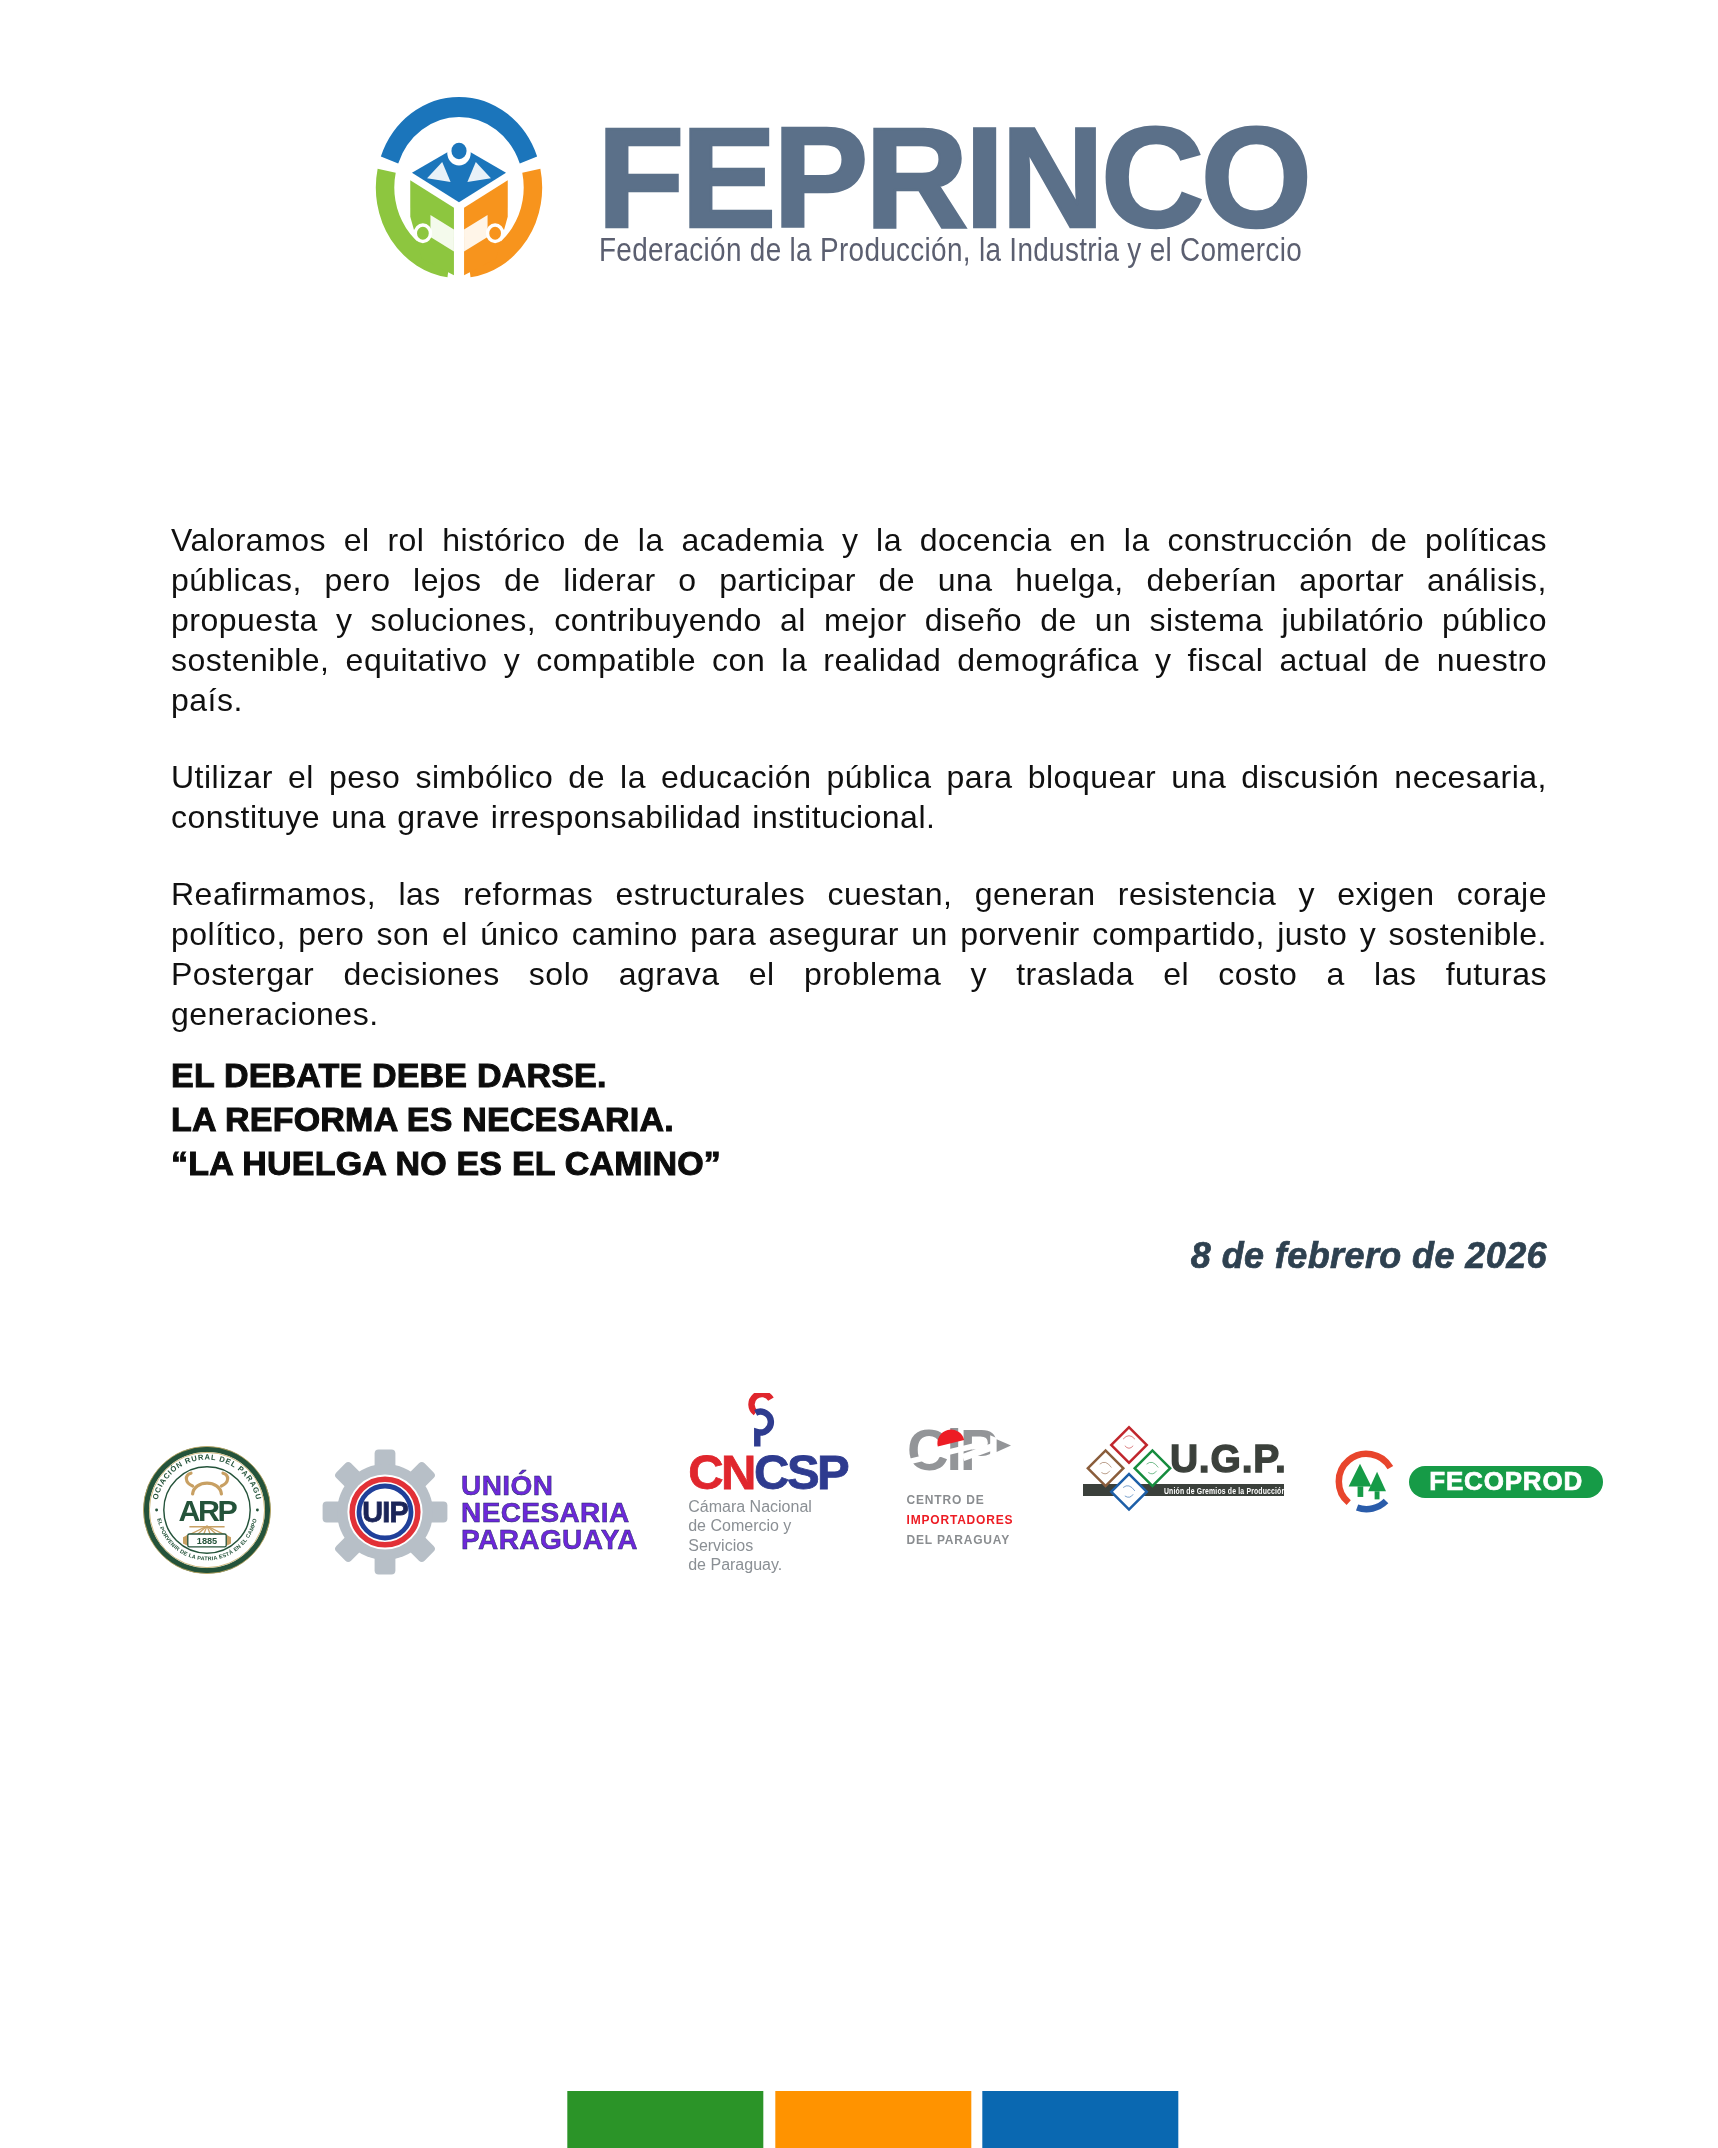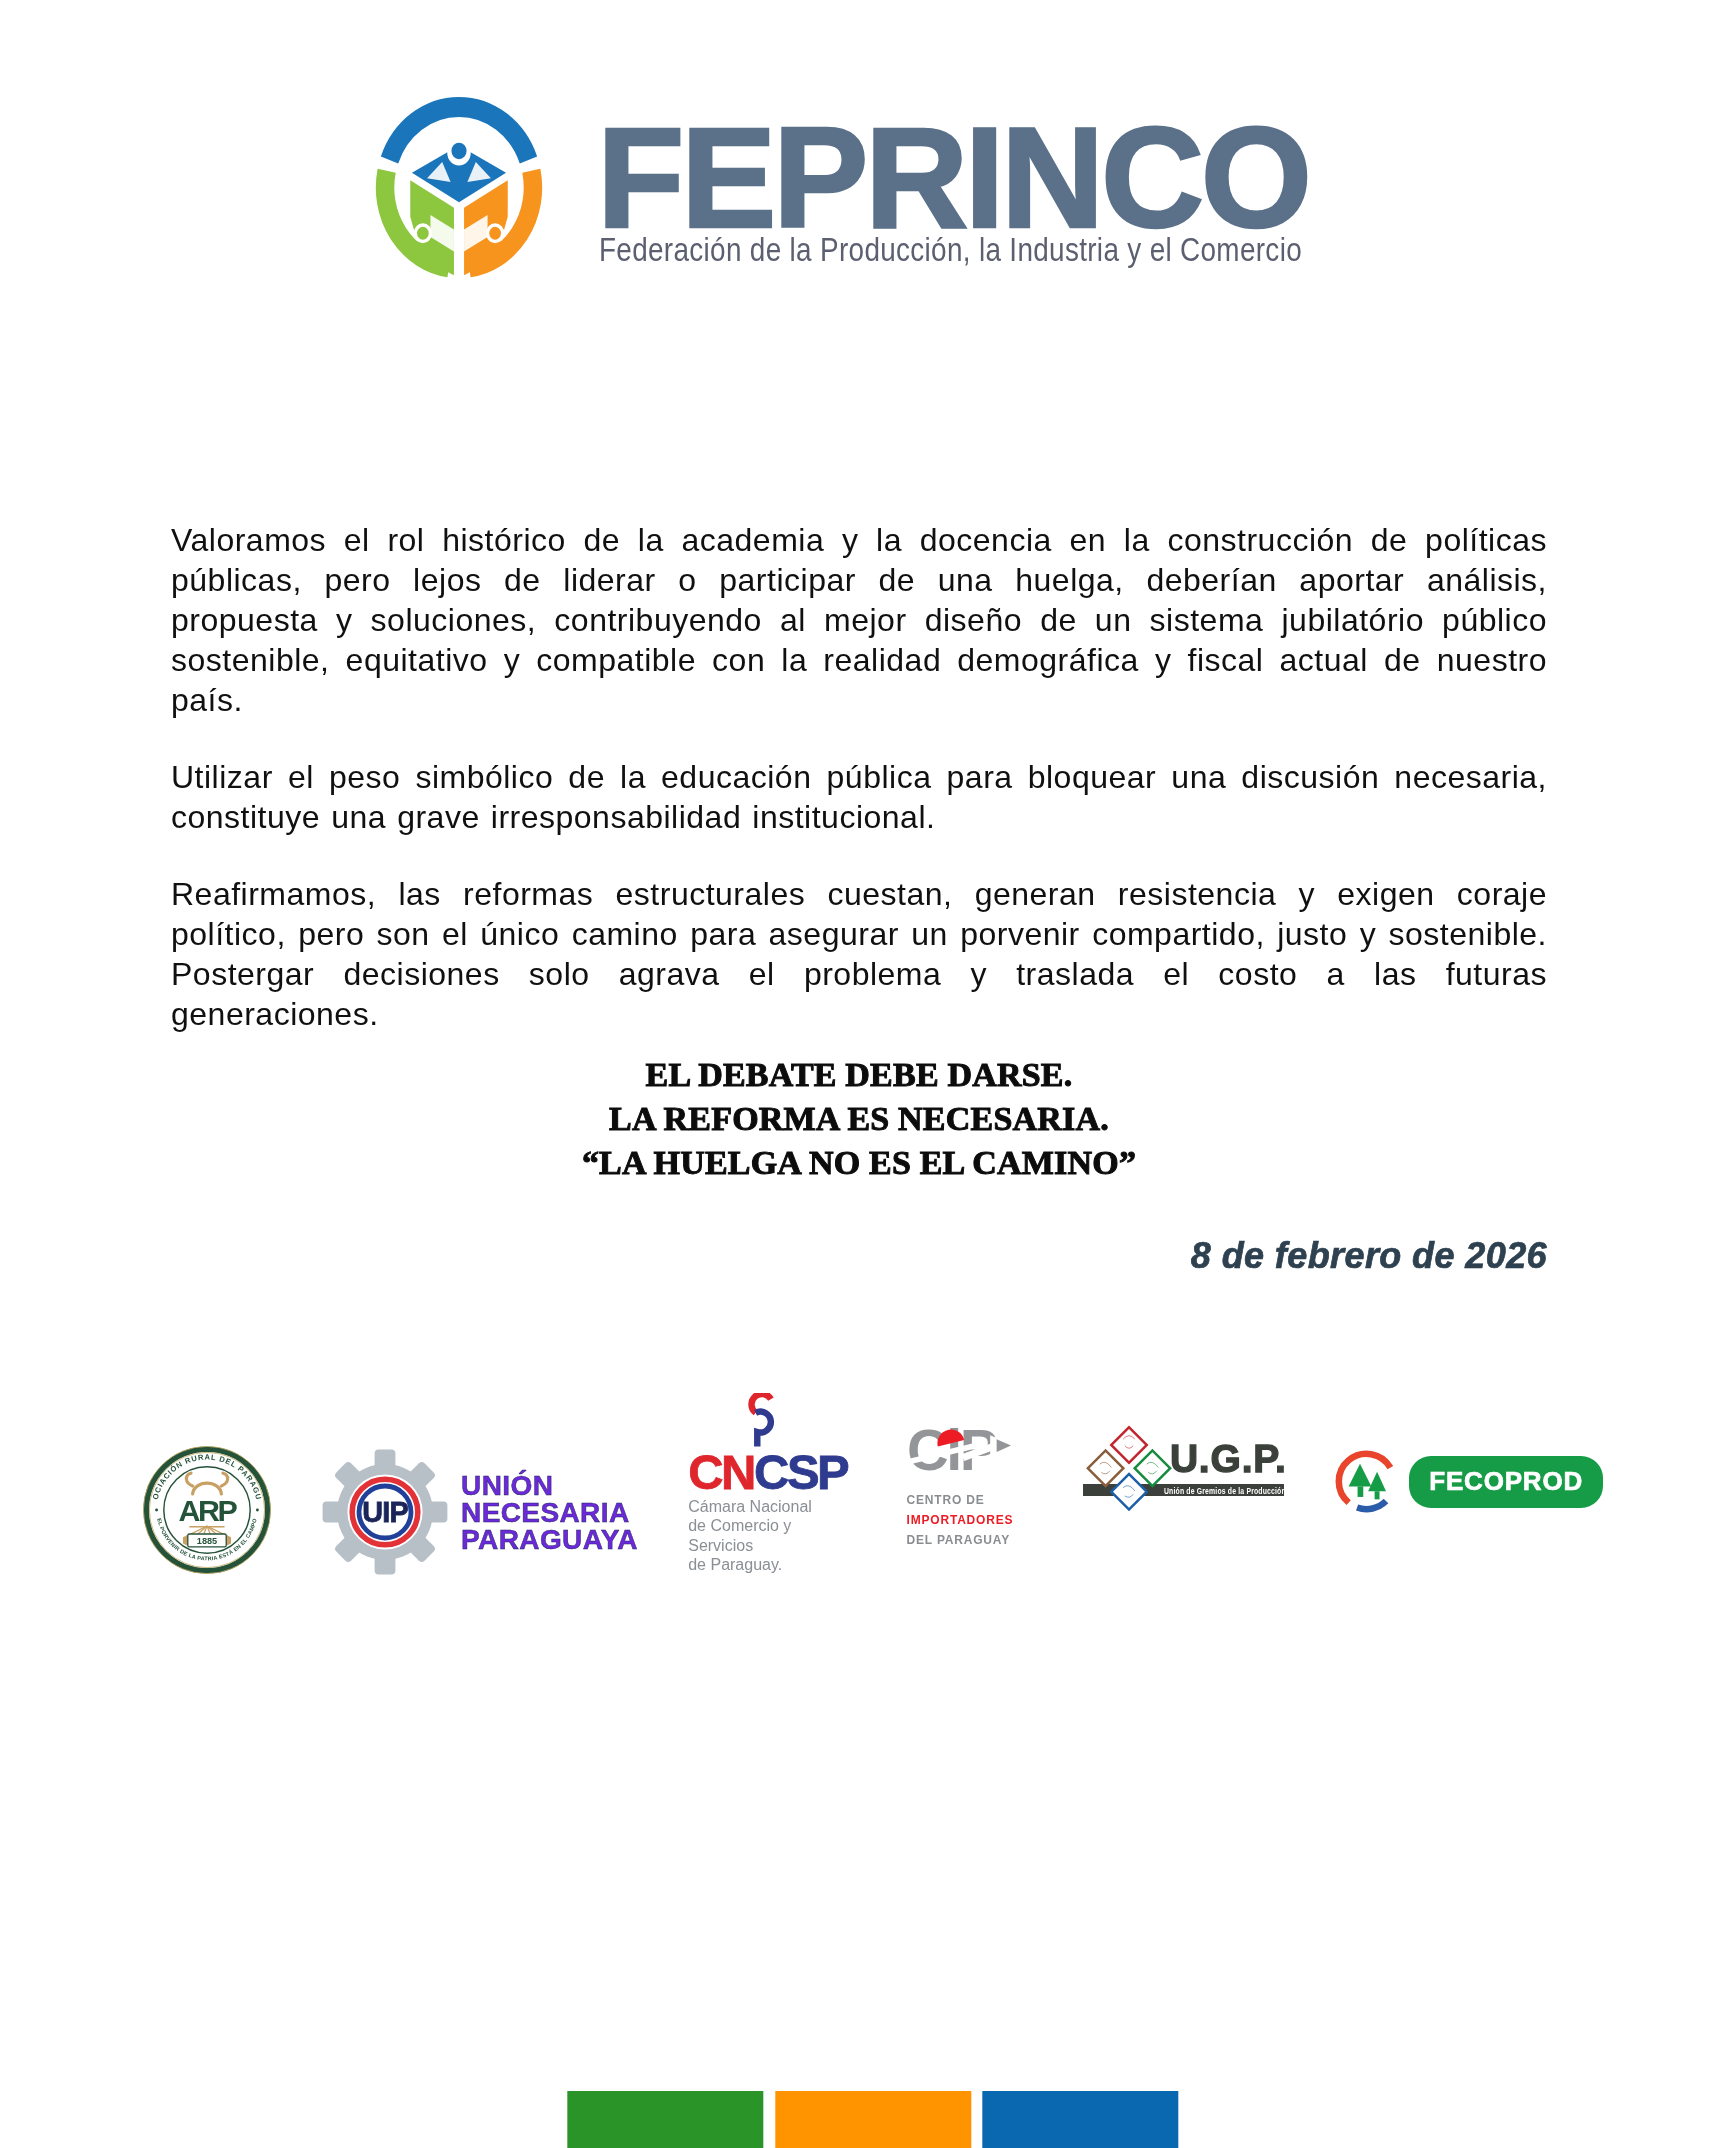--- a/index.html
+++ b/index.html
@@ -12,21 +12,21 @@
               font-weight:800;color:#5b7089;-webkit-text-stroke:2.5px #5b7089;
               letter-spacing:-3.4px;white-space:nowrap;}
   .brand-tag{position:absolute;left:599px;top:230px;font-size:34px;color:#5b5f70;
              letter-spacing:0.4px;white-space:nowrap;transform:scaleX(.82);transform-origin:left top;}
 
   
   .column{position:absolute;left:171px;top:520px;width:1376px;color:#101010;}
   .para{font-size:32px;line-height:40px;letter-spacing:0.5px;word-spacing:1.7px;
         text-align:justify;margin:0 0 37px 0;}
   .para:last-of-type{margin-bottom:0;}
-  .emphasis{margin-top:18.5px;text-align:center;font-family:Liberation Serif, serif;}
+  .emphasis{margin-top:18.5px;text-align:left;}
   .emphasis-line{font-size:34px;line-height:44px;font-weight:800;color:#0c0c0c;
                  -webkit-text-stroke:1px #0c0c0c;letter-spacing:0.2px;}
   .date-line{margin-top:50px;text-align:right;font-size:36px;font-weight:700;
              font-style:italic;color:#2e4150;-webkit-text-stroke:0.7px #2e4150;letter-spacing:0.4px;}
 
   
   .logos{position:absolute;left:143px;right:143px;top:1393px;height:201px;
          display:flex;justify-content:space-between;align-items:flex-start;}
   .logo-item{flex:0 0 auto;}
 
@@ -54,21 +54,21 @@
   .ugp{margin-top:31px;position:relative;width:201px;height:92px;}
   .ugp-diamonds{position:absolute;left:0;top:0;width:92px;height:92px;}
   .ugp-acronym{position:absolute;left:87px;top:13.4px;font-size:39px;font-weight:800;
                color:#3b403b;-webkit-text-stroke:1.3px #3b403b;letter-spacing:0.8px;white-space:nowrap;}
   .ugp-bar{position:absolute;left:0;top:60px;width:201px;height:11.7px;background:#3b403b;}
   .ugp-tag{position:absolute;left:81px;top:62px;font-size:8.4px;font-weight:700;color:#ffffff;
            white-space:nowrap;transform:scaleX(.82);transform-origin:left top;letter-spacing:0.2px;}
 
   .fecoprod{margin-top:56px;display:flex;align-items:center;}
   .fecoprod svg{width:65px;height:65px;}
-  .fecoprod-pill{margin-left:10px;height:52px;padding:0 20px;background:#169b47;
+  .fecoprod-pill{margin-left:10px;height:32px;padding:0 20px;background:#169b47;
                  border-radius:22px;display:flex;align-items:center;justify-content:flex-end;}
   .fecoprod-name{font-size:26px;font-weight:800;color:#ffffff;
                  -webkit-text-stroke:0.7px #ffffff;letter-spacing:0.8px;}
 
   
   .footer-bar{position:absolute;left:50%;bottom:0;transform:translateX(-50%);
               display:flex;gap:11.7px;}
   .fb{width:196px;height:57px;}
   .fb-green{background:#2b9428;}
   .fb-orange{background:#ff9300;}

